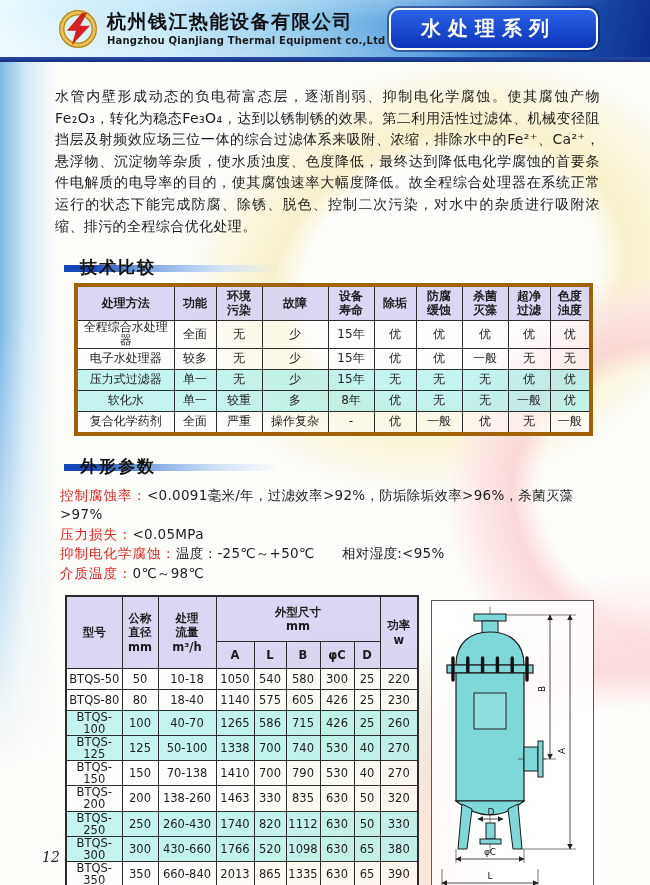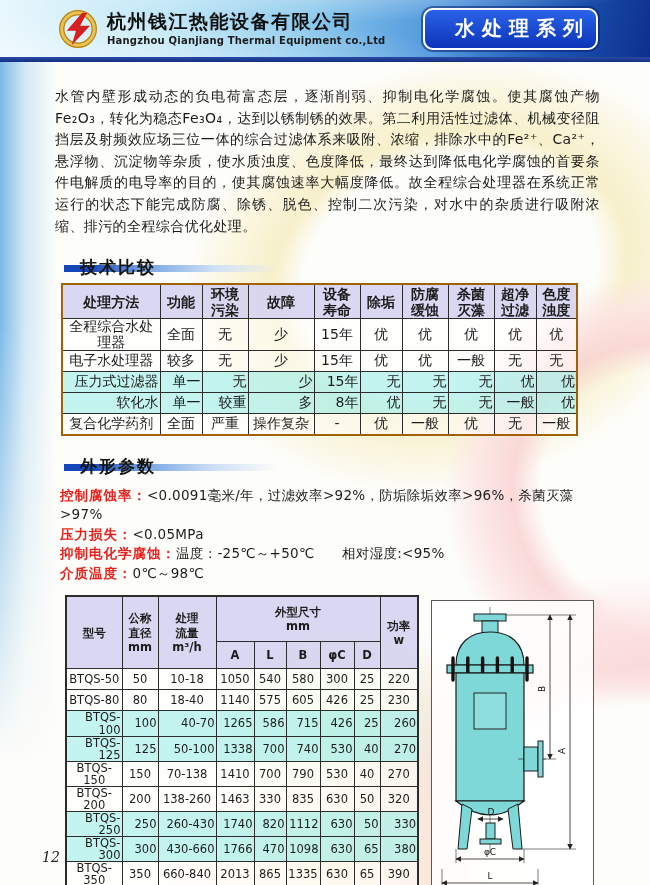--- a/index.html
+++ b/index.html
@@ -27,43 +27,43 @@
     background:
       radial-gradient(120% 190% at 8% 130%, rgba(255,255,255,.55), rgba(255,255,255,0) 58%),
       radial-gradient(95% 150% at 52% -45%, rgba(255,255,255,.5), rgba(255,255,255,0) 55%),
       linear-gradient(103deg,#e9f8fd 0%,#bfe6f6 26%,#8cc9ec 47%,#4f97dd 67%,#1c55b4 85%,#0e2f8d 100%);}
   .band-rule{position:relative;z-index:3;height:5px;background:linear-gradient(180deg,#2a4aa8,#14307f);}
   .logo-wrap{display:flex;align-items:center;gap:9px;margin-left:58px;}
   .logo{width:40px;height:40px;flex:0 0 auto;}
   .company .cn{font-size:19px;font-weight:700;color:#101010;letter-spacing:1.5px;line-height:1.15;}
   .company .en{font-size:10px;font-weight:700;color:#1c1c1c;margin-top:2px;letter-spacing:.2px;text-align:center;}
   .series-box{margin-right:52px;background:linear-gradient(180deg,#2a63e8,#0c34b8);border:2px solid #ffffff;
-    border-radius:10px;box-shadow:0 0 0 2px rgba(8,32,110,.55);padding:5px 6px 6px 30px;}
+    border-radius:10px;box-shadow:0 0 0 2px rgba(8,32,110,.55);padding:5px 40px 6px 30px;}
   .series-box span{color:#ffffff;font-size:20px;font-weight:700;letter-spacing:7px;white-space:nowrap;}
 
   
   main{position:relative;z-index:2;padding:24px 50px 0 55px;}
   .intro{width:545px;margin:0;font-size:14px;line-height:21.6px;letter-spacing:.4px;color:#1b1b1b;text-align:justify;}
 
   .sec{position:relative;margin:14px 0 10px 9px;height:22px;width:260px;}
   .sec .sec-text{position:relative;z-index:1;font-size:17px;font-weight:700;color:#141414;letter-spacing:2px;padding-left:16px;margin-top:8px;}
   .sec::before{content:"";position:absolute;left:0;bottom:1px;width:215px;height:7px;
     background:linear-gradient(90deg,#1547b8 0%,#1547b8 12%,#6f9fe0 35%,#cfe0f6 70%,rgba(255,255,255,0) 100%);}
 
   table{border-collapse:collapse;table-layout:fixed;}
   th,td{border:1px solid #2c2c2c;text-align:center;vertical-align:middle;padding:0 1px;overflow:hidden;}
-  table.cmp{width:515px;margin-left:6px;border:2px solid #a16207;font-size:14px;color:#1d1d1d;}
+  table.cmp{width:515px;margin-left:19px;border:4px solid #a16207;font-size:12px;color:#1d1d1d;}
   table.cmp th{height:33px;background:rgba(214,212,240,.92);font-weight:700;white-space:pre-line;line-height:1.15;}
   table.cmp td{height:20px;line-height:1.1;}
   .tint-white td{background:rgba(255,255,255,.5);}
-  .tint-cyan td{background:rgba(172,240,235,.72);text-align:right;}
+  .tint-cyan td{background:rgba(172,240,235,.72);}
 
   .specs{margin:14px 0 0 5px;}
   .spec-line{font-size:13.5px;line-height:19.5px;color:#1d1d1d;letter-spacing:.3px;}
-  .spec-label{color:#e8231f;font-weight:700;letter-spacing:1px;}
+  .spec-label{color:#e8231f;font-weight:400;letter-spacing:1px;}
 
   .bottom-row{display:flex;align-items:flex-start;gap:12px;margin:12px 0 0 10px;}
   table.dim{width:352px;border:2px solid #2c2c2c;font-size:11.5px;color:#1d1d1d;}
   table.dim th{background:rgba(214,212,240,.92);font-weight:700;white-space:pre-line;line-height:1.25;}
   table.dim thead tr.t1 th{height:44px;}
   table.dim thead tr.t2 th{height:26px;}
   table.dim td{height:20px;line-height:1.05;}
 
   .drawing-box{width:161px;height:316px;background:rgba(255,255,255,.85);border:1px solid #5a5a5a;margin-top:5px;}
   .drawing-box svg{display:block;}
@@ -337,21 +337,21 @@
               <td>1112</td>
               <td>630</td>
               <td>50</td>
               <td>330</td>
             </tr>
             <tr class="tint-cyan">
               <td>BTQS-300</td>
               <td>300</td>
               <td>430-660</td>
               <td>1766</td>
-              <td>470</td>
+              <td>520</td>
               <td>1098</td>
               <td>630</td>
               <td>65</td>
               <td>380</td>
             </tr>
             <tr class="tint-white">
               <td>BTQS-350</td>
               <td>350</td>
               <td>660-840</td>
               <td>2013</td>

